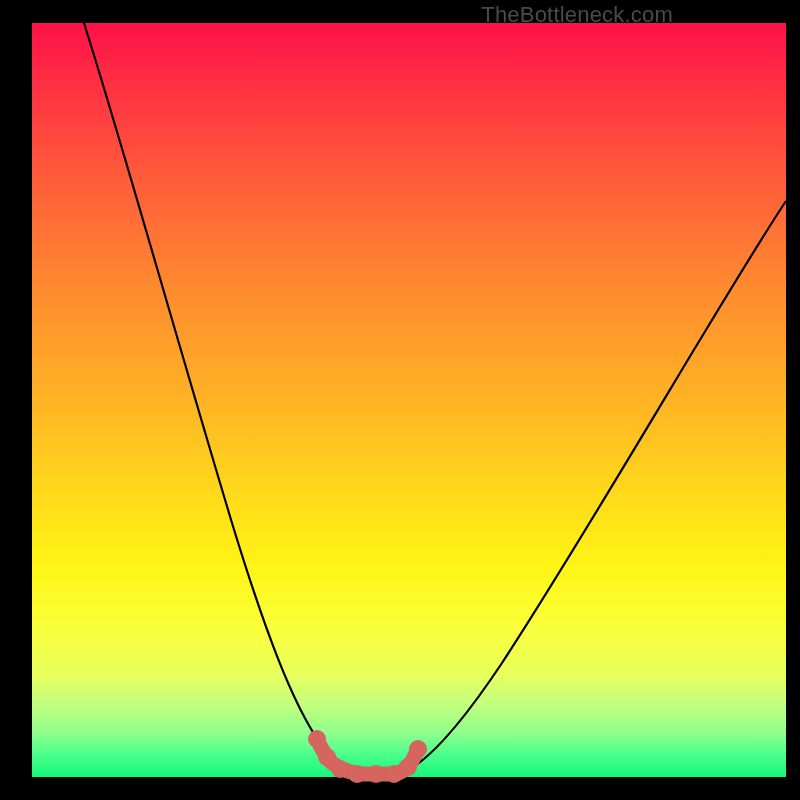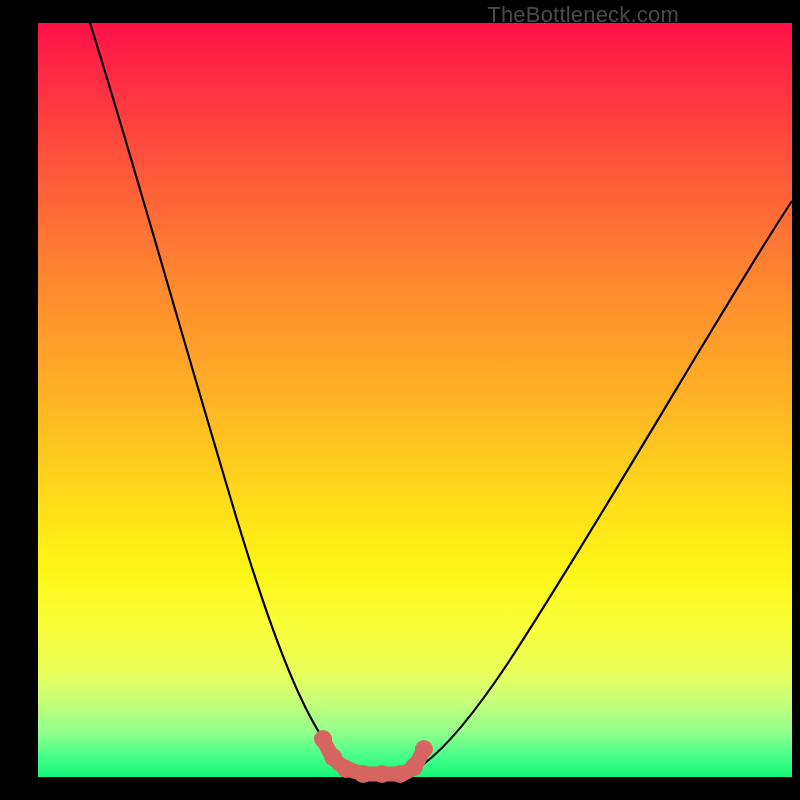--- a/index.html
+++ b/index.html
@@ -6,21 +6,21 @@
     margin: 0;
     padding: 0;
     width: 800px;
     height: 800px;
     overflow: hidden;
     background: #000;
     font-family: Arial, Helvetica, sans-serif;
   }
   .frame {
     position: absolute;
-    left: 15px; top: 0;
+    left: 9px; top: 0;
     width: 672px; height: 800px;
     background: #000;
   }
   .plot {
     position: absolute;
     left: 23px;
     top: 23px;
     width: 754px;
     height: 754px;
     

